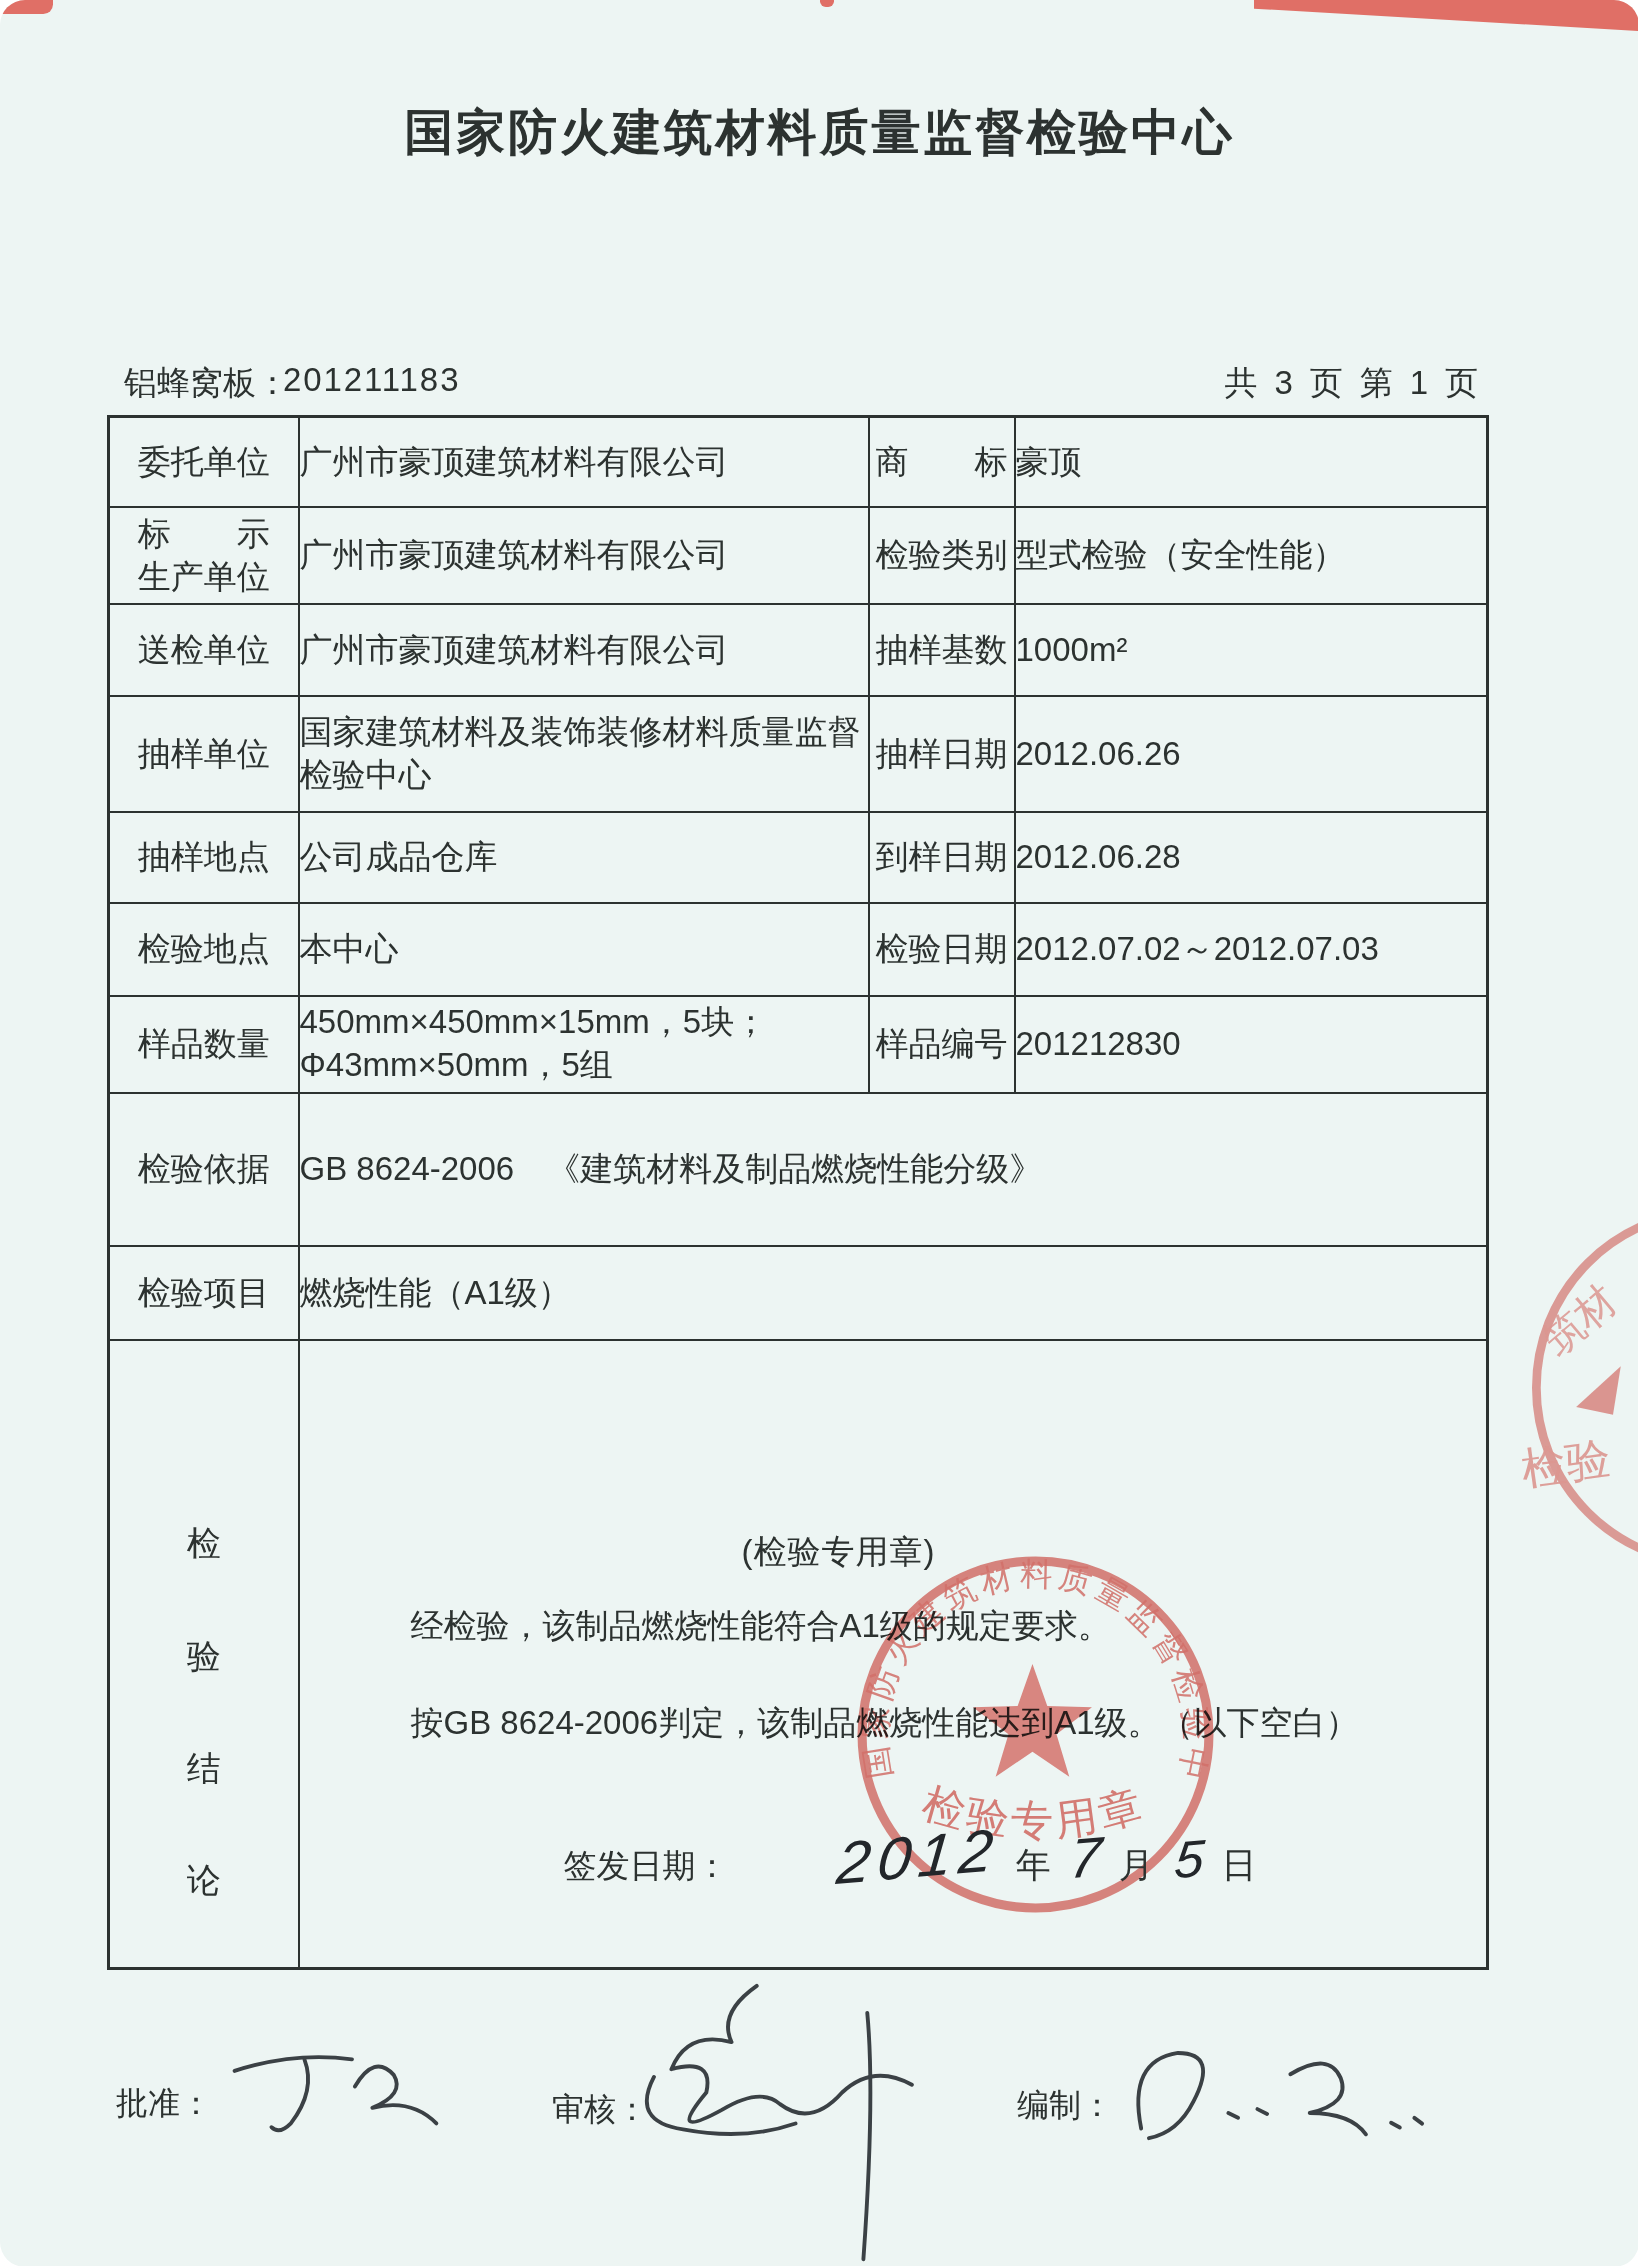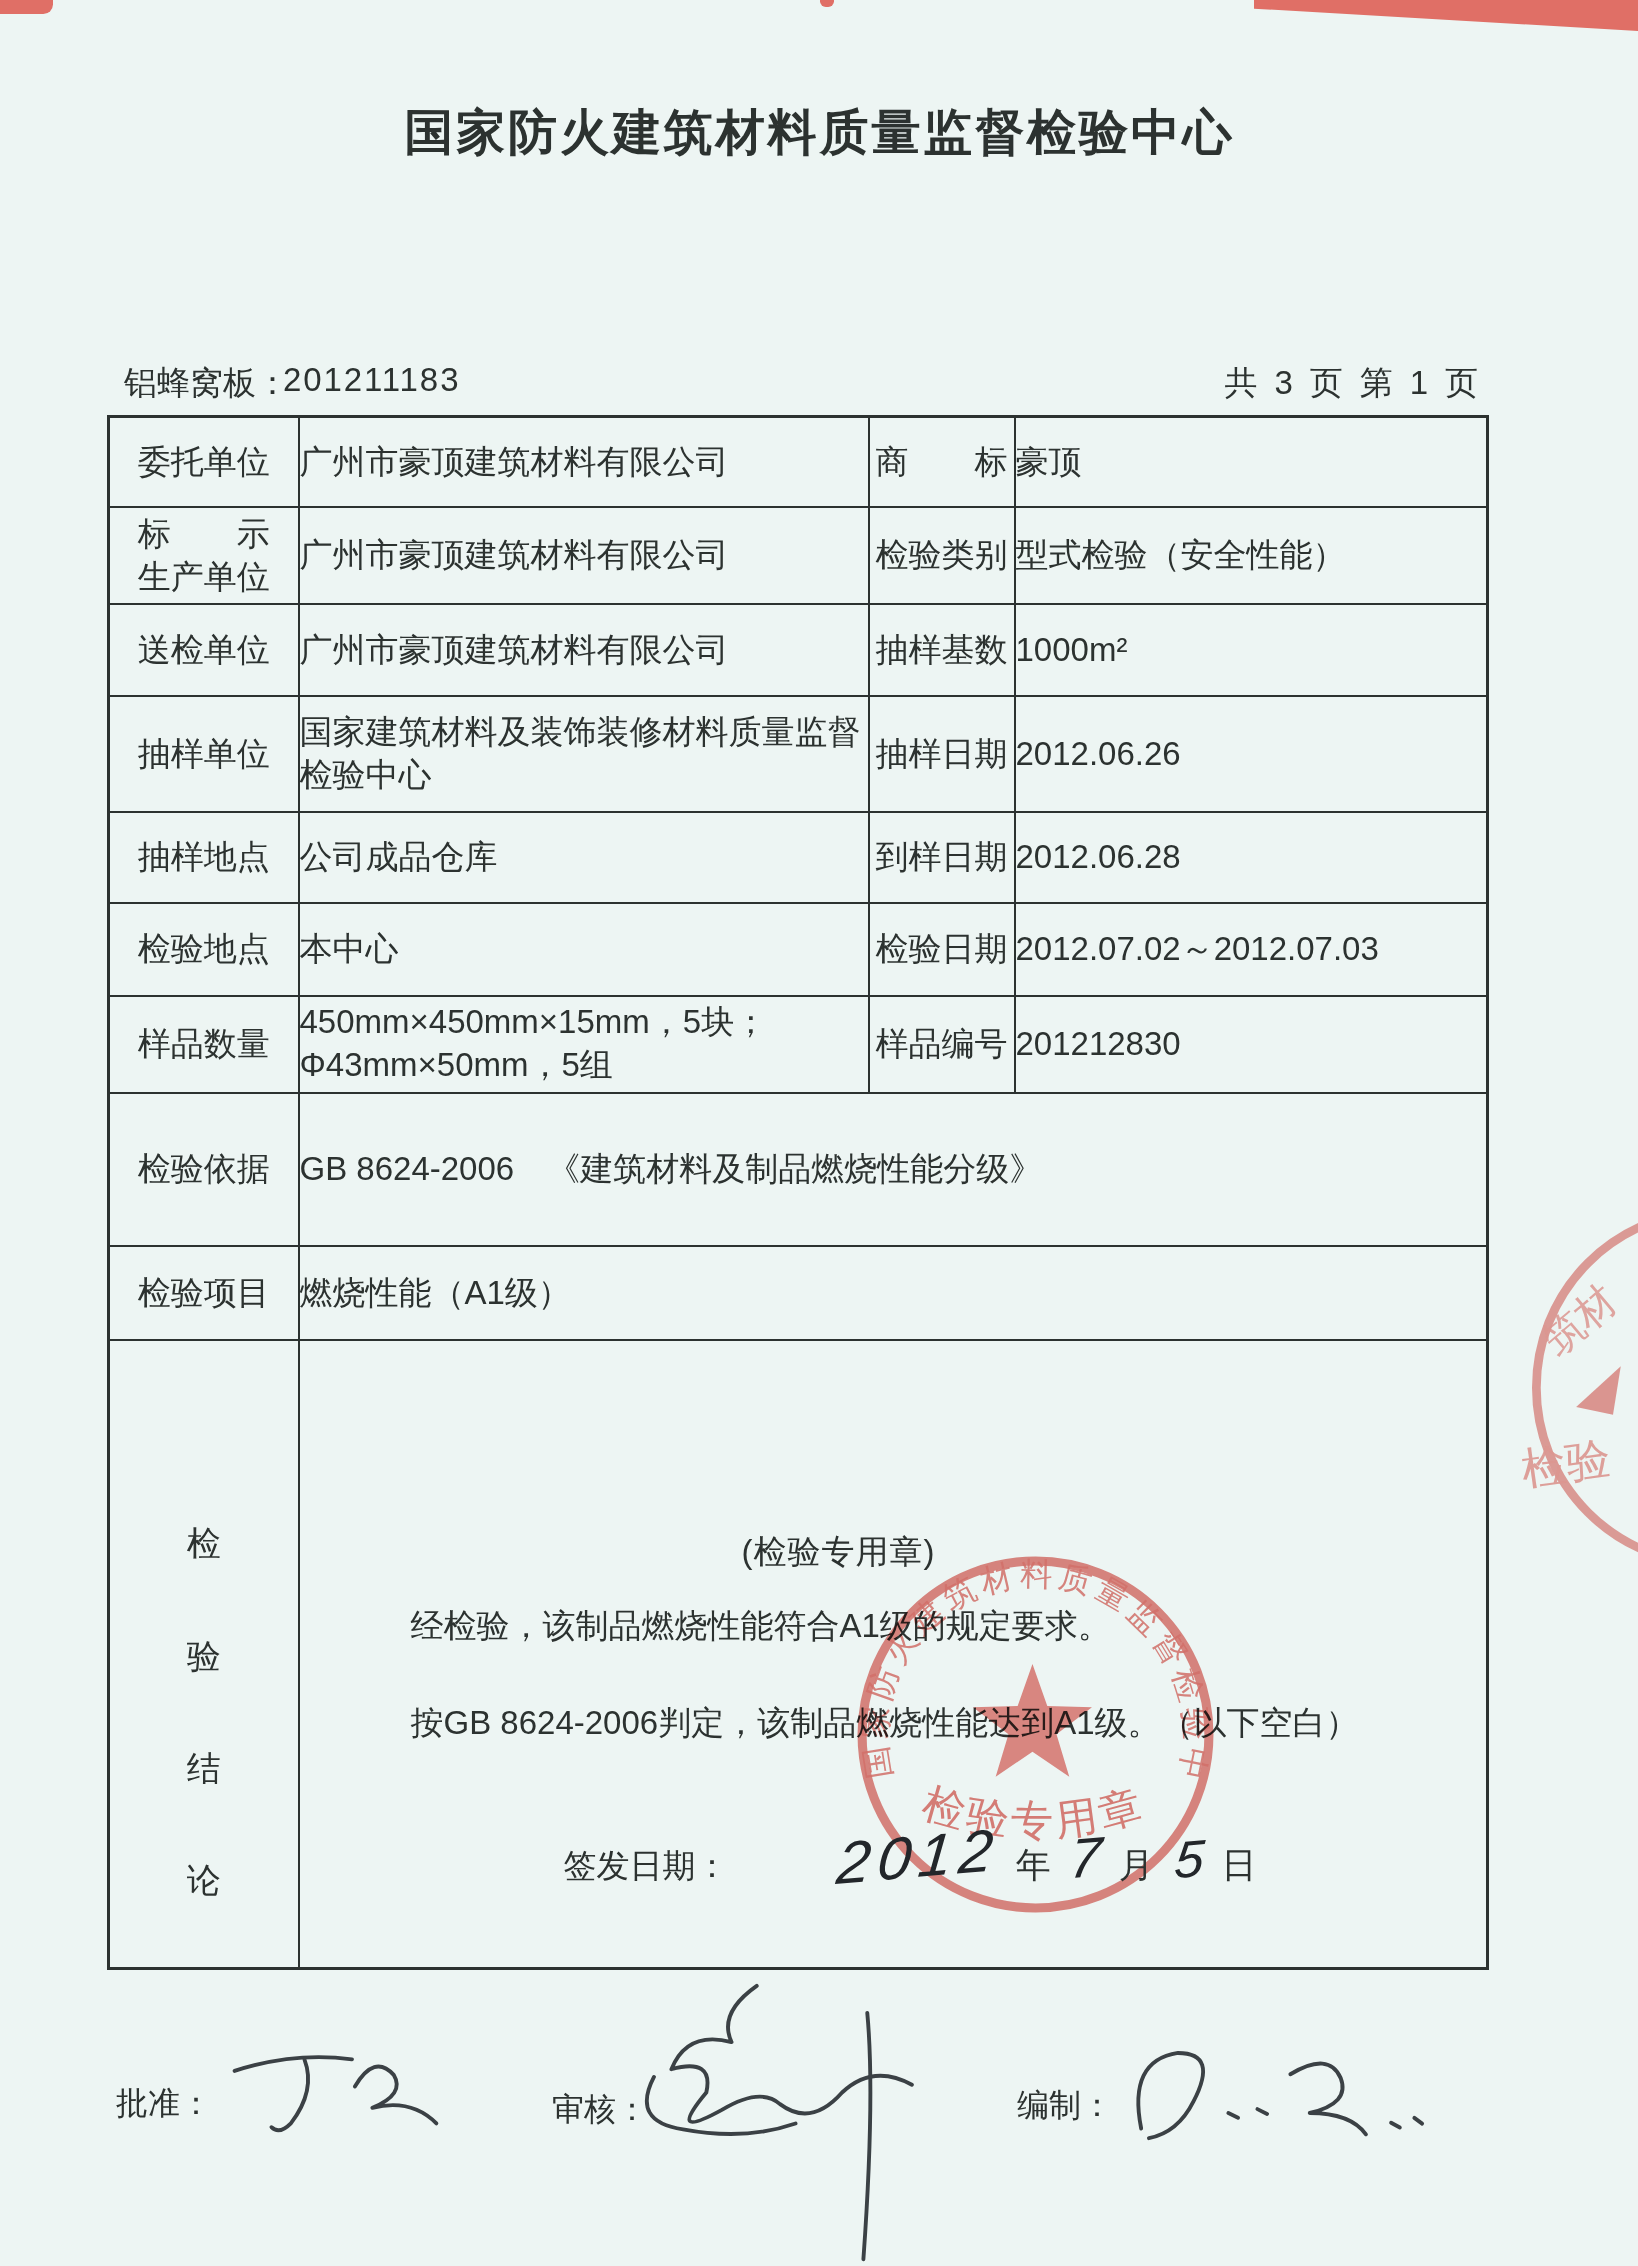--- a/index.html
+++ b/index.html
@@ -3,20 +3,21 @@
 <meta charset="utf-8">
 <style>
   html,body{margin:0;padding:0;background:#ffffff;}
   .page{
     position:relative;
     width:1639px;height:2267px;
     background:#edf5f3;
     font-family:"Liberation Sans","DejaVu Sans",sans-serif;
     color:#2c3230;
     overflow:hidden;
+    border-radius:25px;
   }
   
   .edge-red{position:absolute;background:#dd574c;opacity:.85;}
   
   .doc-title{
     position:absolute;top:100px;left:0;width:100%;
     text-align:center;font-size:49px;font-weight:bold;letter-spacing:2.9px;
   }
   .doc-subtitle{
     position:absolute;top:224px;left:0;width:100%;

